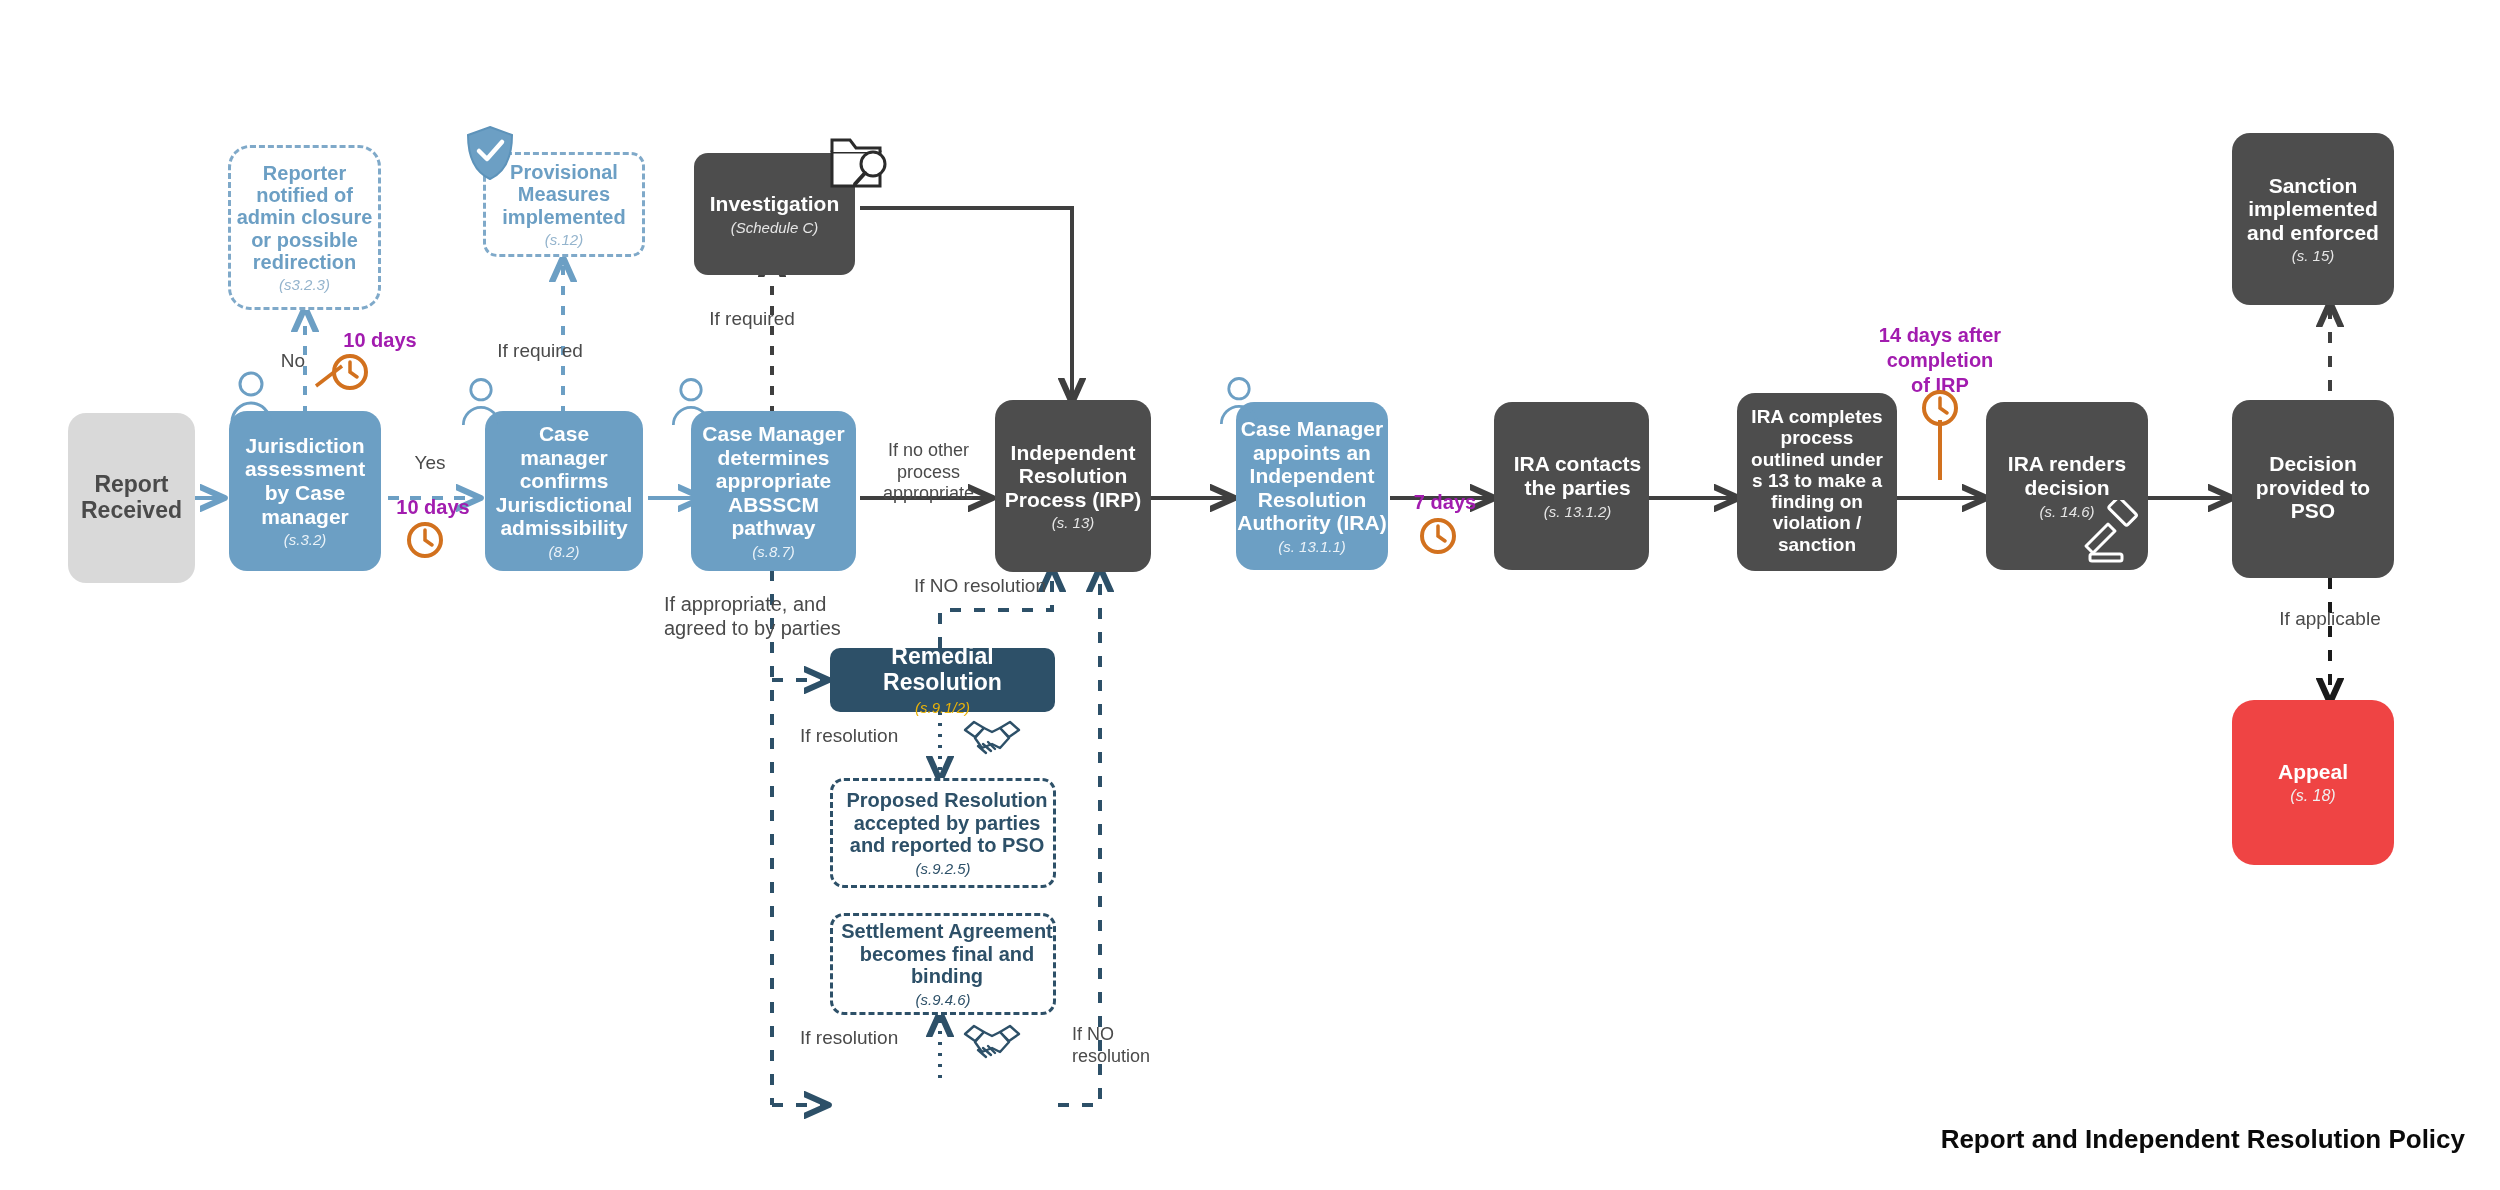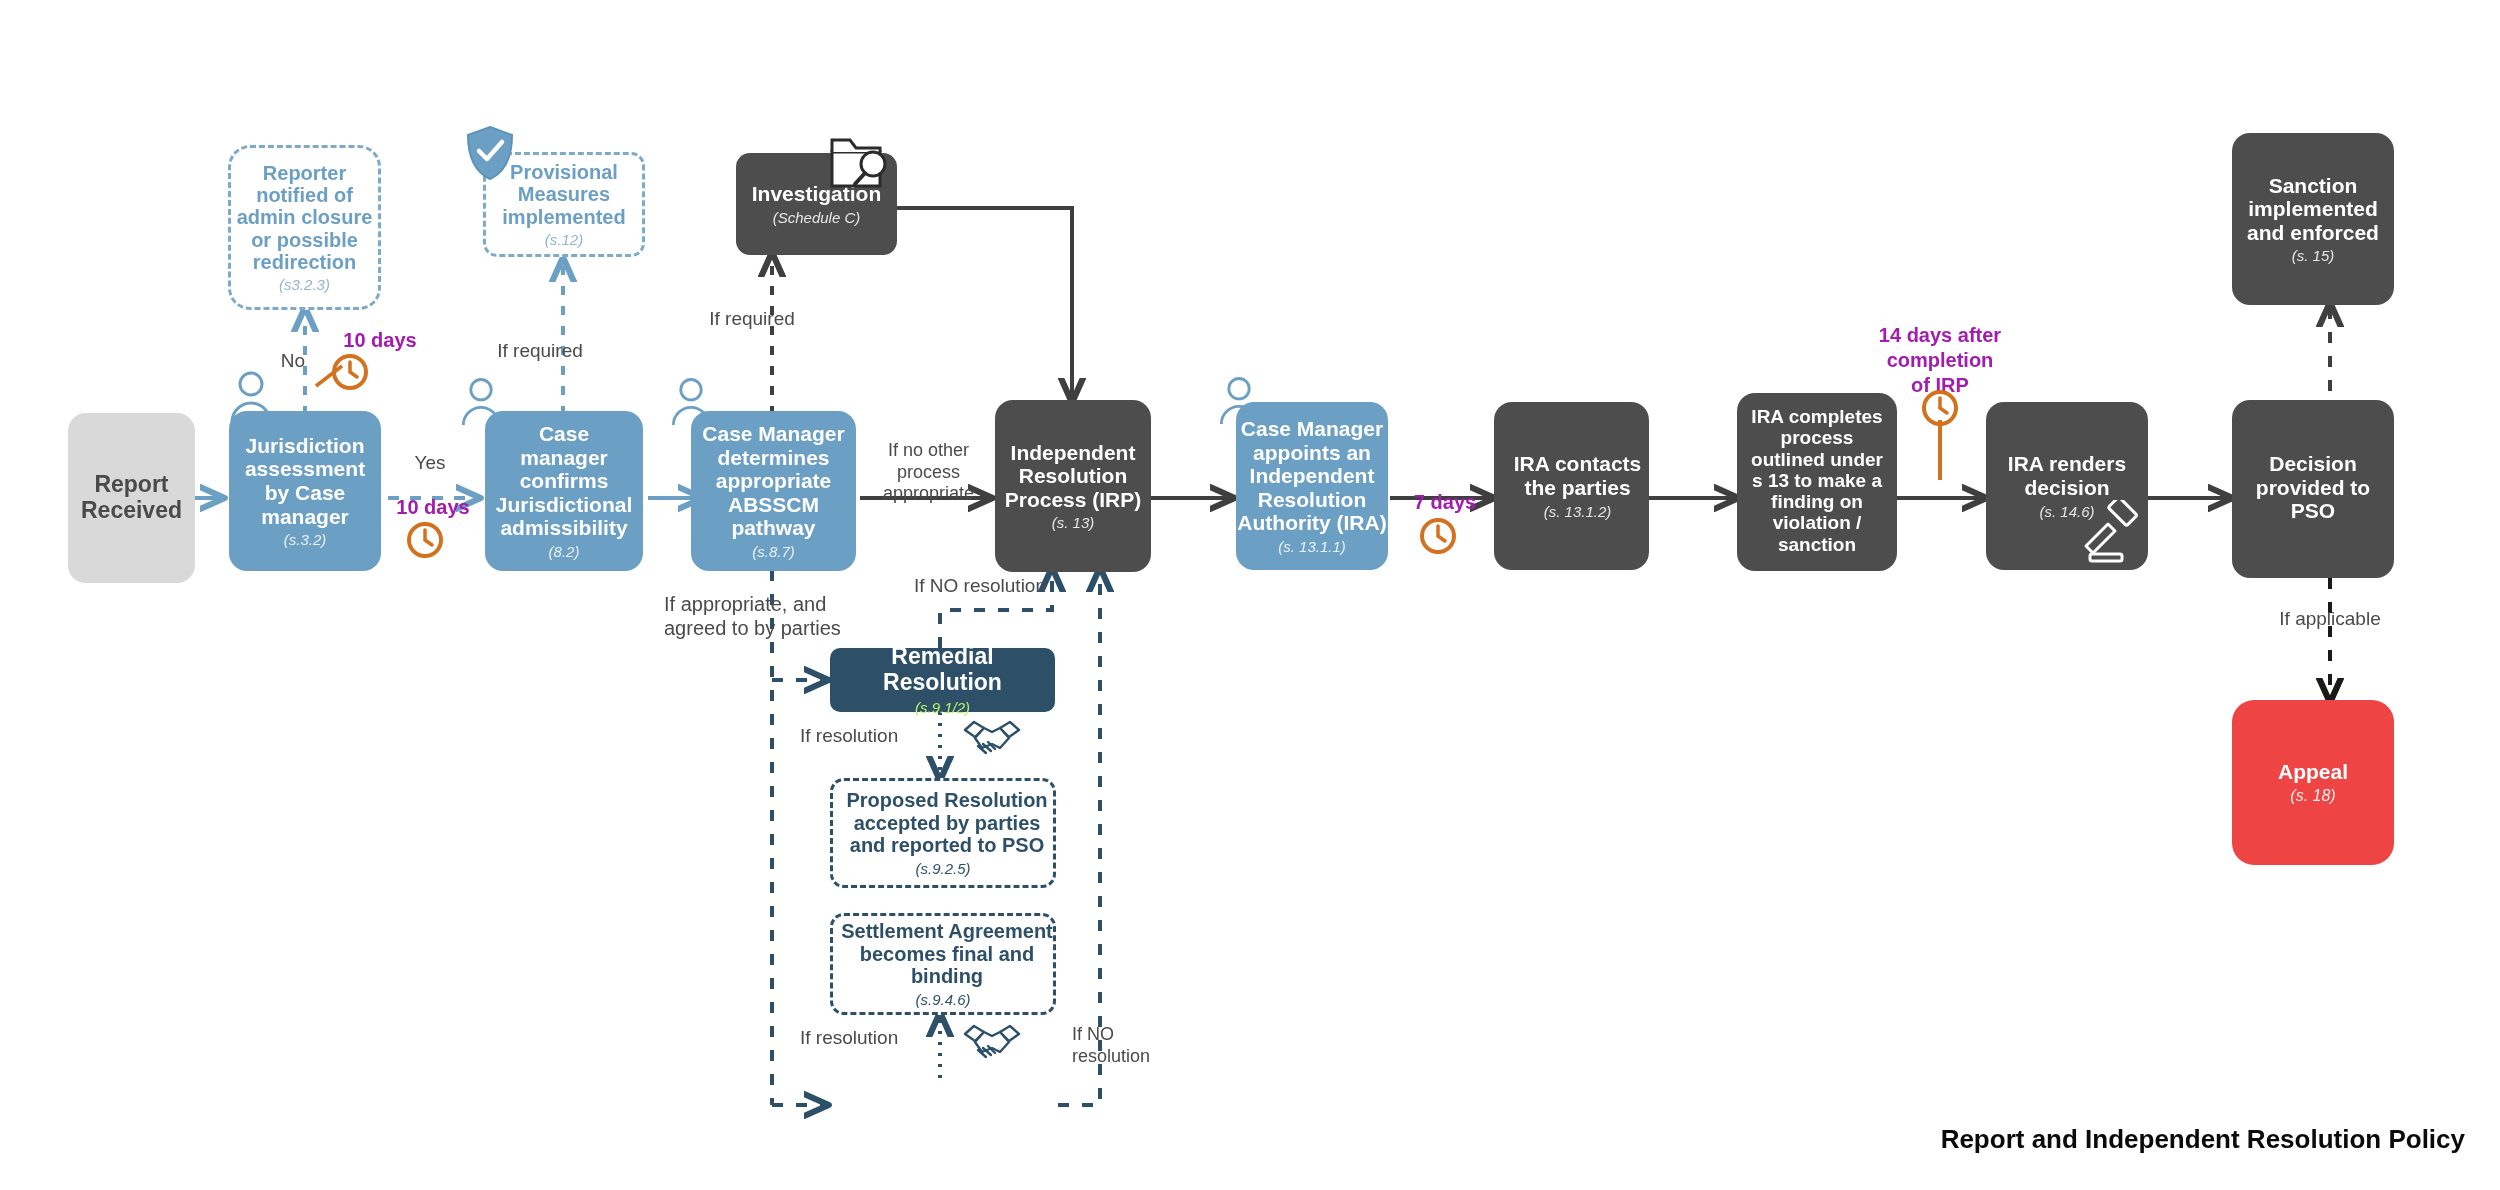--- a/index.html
+++ b/index.html
@@ -19,21 +19,21 @@
   .v-blue .t{font-size:21px;}
   .v-blue .s{font-size:15px;color:#eaf2f8;}
   .v-dark{background:#4d4d4d;color:#ffffff;}
   .v-dark .t{font-size:21px;}
   .v-dark .s{font-size:15px;color:#e6e6e6;}
   .v-black{background:#ef4444;color:#ffffff;}
   .v-black .t{font-size:21px;}
   .v-black .s{font-size:16px;color:#f0f0f0;}
   .v-navy{background:#2d5068;color:#ffffff;border-radius:10px;}
   .v-navy .t{font-size:23px;}
-  .v-navy .s{font-size:15px;color:#bef264;}
+  .v-navy .s{font-size:15px;color:#eab308;}
   .v-dashblue{background:#ffffff;color:#6c9fc4;border:3px dashed #7fa9c9;}
   .v-dashblue .t{font-size:20px;}
   .v-dashblue .s{font-size:15px;color:#94b4cd;font-style:italic;}
   .v-dashnavy{background:#ffffff;color:#2d5068;border:3px dashed #2d5068;border-radius:14px;}
   .v-dashnavy .t{font-size:20px;margin-left:8px;}
   .v-dashnavy .s{font-size:15px;color:#2d5068;font-style:italic;}
 
   
   .lbl{position:absolute;z-index:4;color:#4a4a4a;font-size:19px;line-height:1.2;text-align:center;white-space:pre-line;}
   .lbl.orange{color:#a21caf;font-weight:bold;font-size:20px;}
@@ -130,21 +130,21 @@
   <div class="node v-blue" style="left:485px;top:411px;width:158px;height:160px;">
     <span class="t">Case<br>manager<br>confirms<br>Jurisdictional<br>admissibility</span>
     <span class="s">(8.2)</span>
   </div>
 
   <div class="node v-blue" style="left:691px;top:411px;width:165px;height:160px;">
     <span class="t">Case Manager<br>determines<br>appropriate<br>ABSSCM<br>pathway</span>
     <span class="s">(s.8.7)</span>
   </div>
 
-  <div class="node v-dark" style="left:694px;top:153px;width:161px;height:102px;border-radius:14px;margin-left:42px;">
+  <div class="node v-dark" style="left:694px;top:153px;width:161px;height:122px;border-radius:14px;">
     <span class="t">Investigation</span>
     <span class="s">(Schedule C)</span>
   </div>
 
   <div class="node v-dark" style="left:995px;top:400px;width:156px;height:172px;">
     <span class="t">Independent<br>Resolution<br>Process (IRP)</span>
     <span class="s">(s. 13)</span>
   </div>
 
   <div class="node v-blue" style="left:1236px;top:402px;width:152px;height:168px;">

